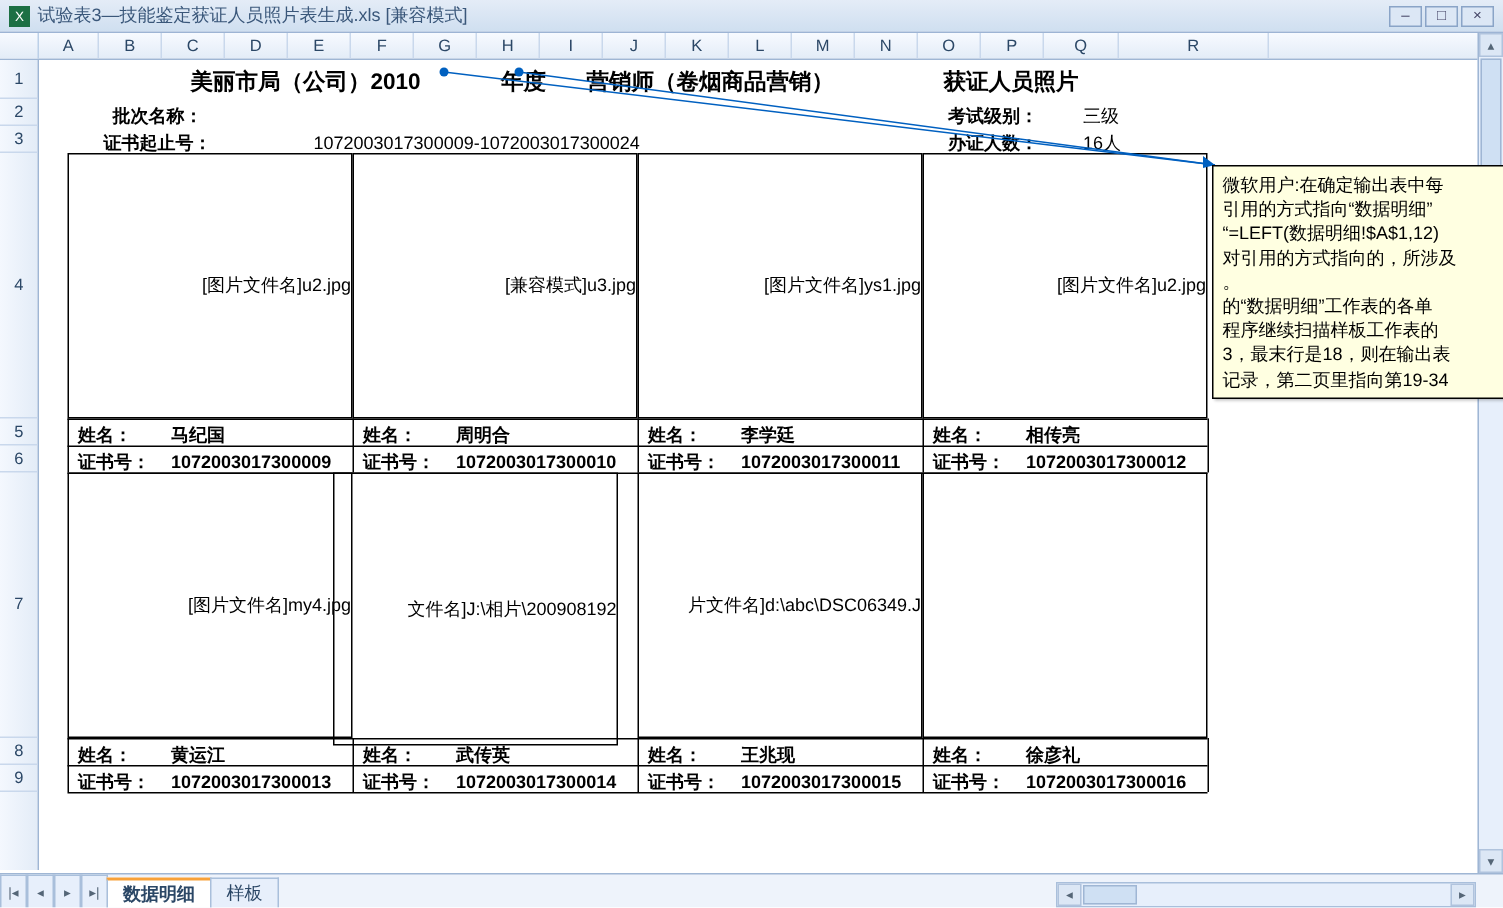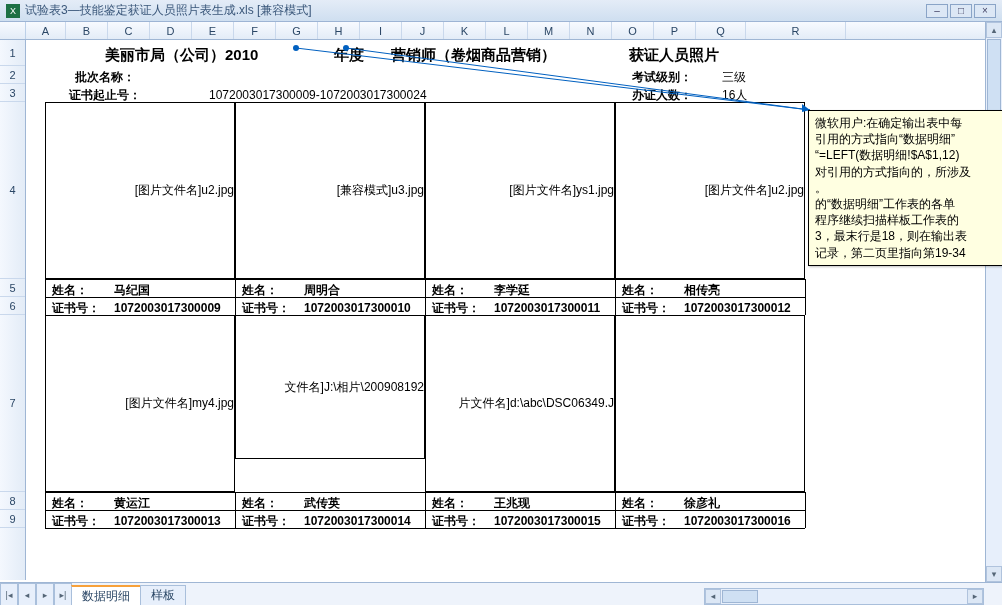--- a/index.html
+++ b/index.html
@@ -25,21 +25,21 @@
 .photo-box{border:1px solid #000;display:flex;align-items:center;justify-content:flex-end;font-size:12px}
 .line-top{position:absolute;border-top:1px solid #000}
 .line-left{position:absolute;border-left:1px solid #000}
 .trace{position:absolute;pointer-events:none;z-index:3}
 .comment-box{position:absolute;background:#ffffe1;border:1px solid #000;font-size:12px;padding:4px 6px;line-height:1.35;font-weight:500;z-index:4;box-shadow:1px 1px 2px rgba(0,0,0,.25)}
 
 .tabs{position:absolute;left:0;right:0;bottom:0;height:23px;background:#eef3fb;border-top:1px solid #9fb6d4;display:flex;align-items:flex-end;font-size:12px}
 .tab-nav{display:flex;height:22px}
 .tab-nav span{width:18px;border:1px solid #a9bfdb;border-bottom:none;background:#e7effb;display:flex;align-items:center;justify-content:center;font-size:9px;color:#567;cursor:default}
 .tab{height:20px;padding:0 10px;border:1px solid #a9bfdb;border-bottom:none;background:#e7effb;margin-left:-1px;display:flex;align-items:center;color:#2b4766;cursor:default}
-.tab.active{background:#fff;font-weight:normal;border-top:2px solid #f7a13a}
+.tab.active{background:#fff;font-weight:bold;border-top:2px solid #f7a13a}
 .tabs-mid{flex:1}
 .h-scroll{width:280px;height:17px;background:#e7effb;border:1px solid #a9bfdb;display:flex;align-items:center;margin-right:18px}
 .h-scroll .btn{width:16px;height:15px;background:#dce7f5;border:1px solid #b0c3dd;text-align:center;font-size:9px;line-height:13px;color:#567}
 .h-scroll .thumb{width:36px;height:13px;background:#cfe0f3;border:1px solid #9fb6d4;margin-left:1px}
 .h-scroll .track{flex:1}
 
 .v-scroll{position:absolute;right:0;top:22px;bottom:23px;width:17px;background:#e7effb;border-left:1px solid #9fb6d4;display:flex;flex-direction:column}
 .v-scroll .btn{height:16px;background:#dce7f5;border:1px solid #b0c3dd;text-align:center;font-size:9px;line-height:14px;color:#567}
 .v-scroll .track{flex:1;position:relative}
 .v-scroll .thumb{position:absolute;left:1px;right:1px;top:1px;height:80px;background:#cfe0f3;border:1px solid #9fb6d4}
@@ -86,21 +86,21 @@
         <div class="rowhdr" style="height:18px">3</div>
         <div class="rowhdr" style="height:177px">4</div>
         <div class="rowhdr" style="height:18px">5</div>
         <div class="rowhdr" style="height:18px">6</div>
         <div class="rowhdr" style="height:177px">7</div>
         <div class="rowhdr" style="height:18px">8</div>
         <div class="rowhdr" style="height:18px">9</div>
       </div>
     <div class="cells" id="cells">
 
-      <div class="cell bigtitle" style="left:76px;top:4px">美丽市局（公司）2010</div>
+      <div class="cell bigtitle" style="left:98px;top:4px">美丽市局（公司）2010</div>
       <div class="cell bigtitle" style="left:305px;top:4px">年度</div>
       <div class="cell bigtitle" style="left:362px;top:4px">营销师（卷烟商品营销）</div>
       <div class="cell bigtitle" style="left:600px;top:4px">获证人员照片</div>
 
       <div class="cell lbl" style="left:46px;top:28px">批次名称：</div>
       <div class="cell lbl" style="left:603px;top:28px">考试级别：</div>
       <div class="cell" style="left:693px;top:28px">三级</div>
 
       <div class="cell lbl" style="left:40px;top:46px">证书起止号：</div>
       <div class="cell" style="left:180px;top:46px">1072003017300009-1072003017300024</div>
@@ -142,21 +142,21 @@
         <div class="cell lbl" style="left:403px;top:259px">证书号：</div>
         <div class="cell bold" style="left:465px;top:259px">1072003017300011</div>
         <div class="cell lbl" style="left:593px;top:241px">姓名：</div>
         <div class="cell bold" style="left:655px;top:241px">相传亮</div>
         <div class="cell lbl" style="left:593px;top:259px">证书号：</div>
         <div class="cell bold" style="left:655px;top:259px">1072003017300012</div>
 
       <div class="photo-box" style="position:absolute;left:19px;top:275px;width:190px;height:177px">
           <span>[图片文件名]my4.jpg</span>
         </div>
-      <div class="photo-box" style="position:absolute;left:209px;top:275px;width:190px;height:144px">
+      <div class="photo-box" style="position:absolute;left:196px;top:275px;width:190px;height:182px">
           <span>文件名]J:\相片\200908192</span>
         </div>
       <div class="photo-box" style="position:absolute;left:399px;top:275px;width:190px;height:177px">
           <span>片文件名]d:\abc\DSC06349.J</span>
         </div>
       <div class="photo-box" style="position:absolute;left:589px;top:275px;width:190px;height:177px">
           <span></span>
         </div>
 
       <div class="line-top" style="left:19px;top:452px;width:760px"></div>

